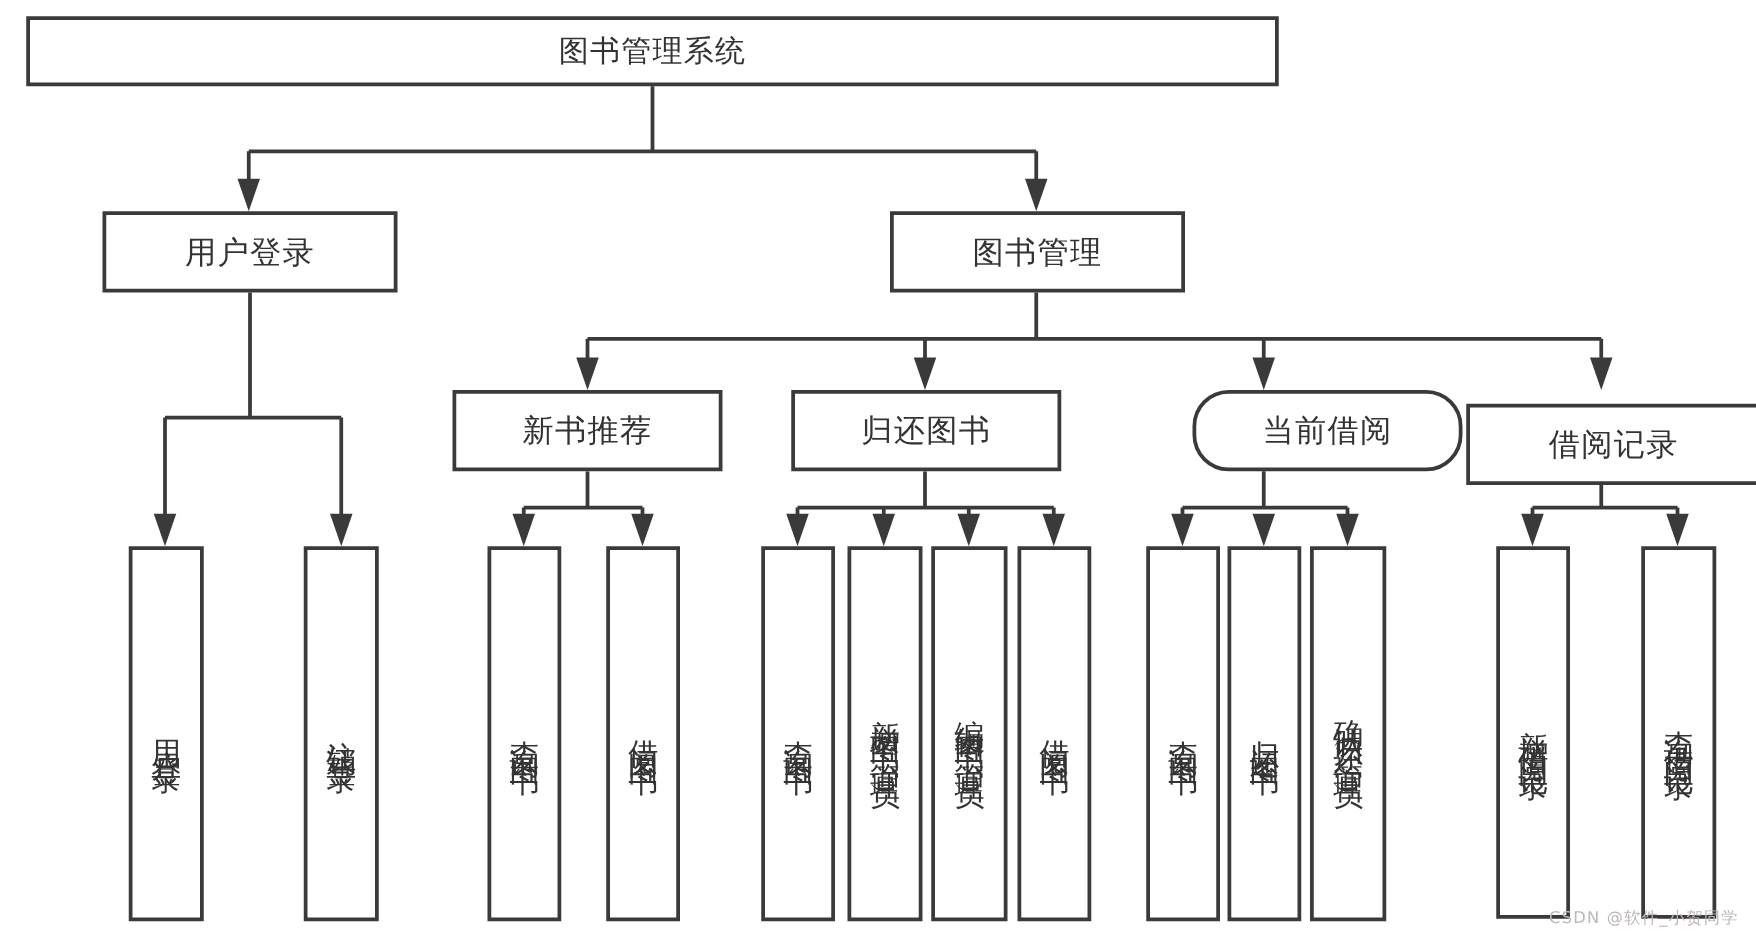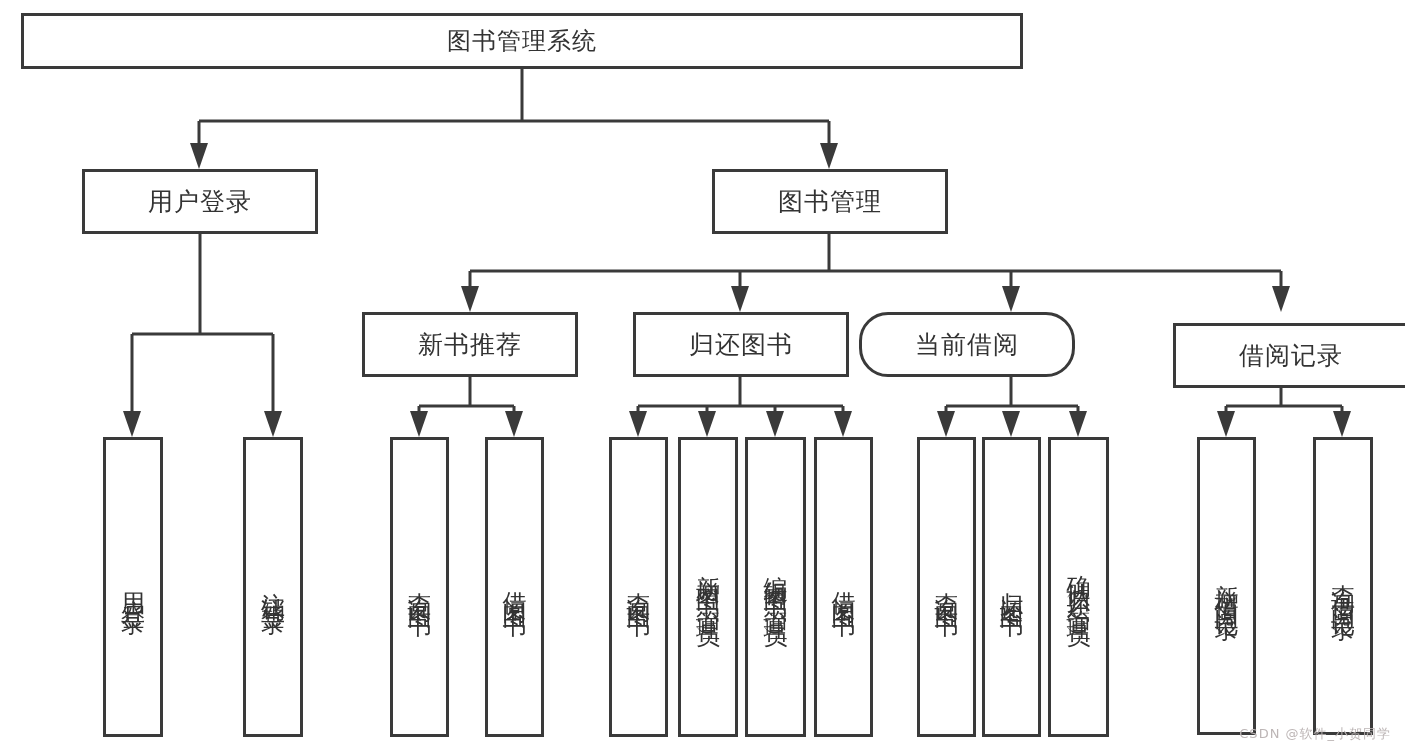--- a/index.html
+++ b/index.html
@@ -105,21 +105,21 @@
   <div class="node h" style="left:712px; top:169px; width:236px; height:65px;text-align:center;">
     <span>图书管理</span>
   </div>
 
   <div class="node h" style="left:362px; top:312px; width:216px; height:65px;justify-content:center;">
     <span>新书推荐</span>
   </div>
   <div class="node h" style="left:633px; top:312px; width:216px; height:65px;">
     <span>归还图书</span>
   </div>
-  <div class="node h" style="left:859px; top:312px; width:216px; height:65px;border-radius:29px;">
+  <div class="node h" style="left:954px; top:312px; width:216px; height:65px;border-radius:29px;">
     <span>当前借阅</span>
   </div>
   <div class="node h" style="left:1173px; top:323px; width:236px; height:65px;text-align:right;">
     <span>借阅记录</span>
   </div>
 
   <div class="node leaf" style="left:103px; top:437px; width:60px; height:300px;">
     <span>用户登录</span>
   </div>
   <div class="node leaf" style="left:243px; top:437px; width:60px; height:300px;">

